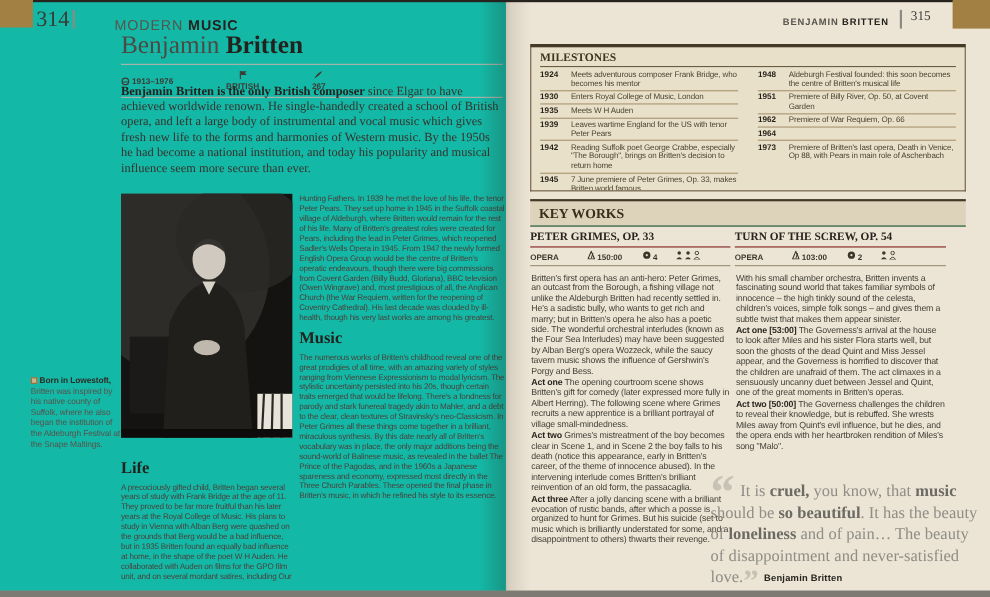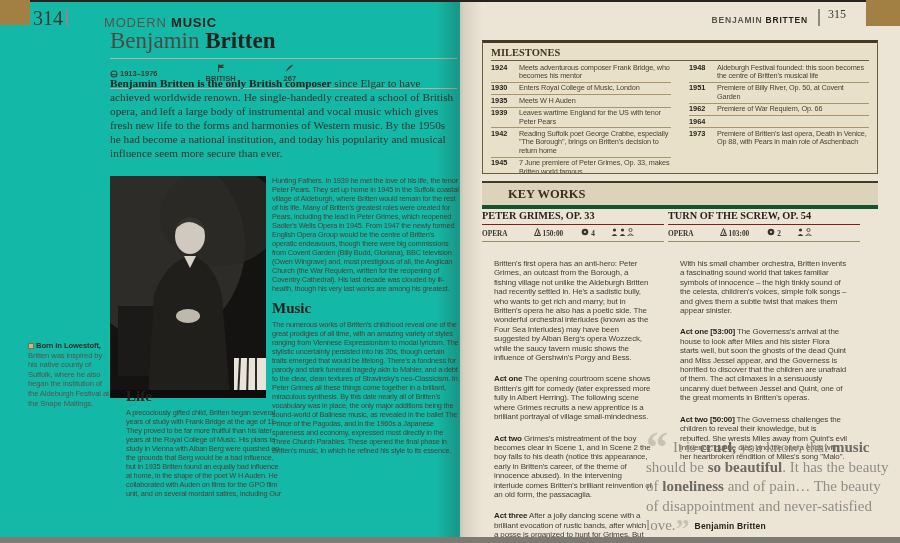--- a/index.html
+++ b/index.html
@@ -43,21 +43,21 @@
 
   .photo{position:absolute;left:110px;top:176px;width:156px;height:222px;}
   .photo svg{display:block;width:100%;height:100%;}
 
   .caption{position:absolute;left:28px;top:341px;width:82px;font-size:7.6px;line-height:9.6px;
     letter-spacing:-0.1px;color:#57544d;}
   .caption b{color:#2e2c27;}
   .cap-icon{display:inline-block;width:6px;height:6px;border:1px solid #8a6d3a;background:#c9b68a;
     margin-right:2px;vertical-align:-1px;}
 
-  .col-life{position:absolute;left:110px;top:388px;width:157px;margin-left:16px;}
+  .col-life{position:absolute;left:110px;top:418px;width:157px;}
   .col-mid{position:absolute;left:272px;top:176px;width:187px;}
   .section-h{font-family:"Liberation Serif",serif;font-size:15px;font-weight:bold;color:#24221e;margin:0 0 3px;}
   .bodytext{font-size:7.4px;line-height:9px;letter-spacing:-0.2px;color:#47443d;}
   .col-mid .mid1{margin-bottom:7px;}
 
   
   .sec-right{position:absolute;left:608px;top:15px;width:200px;text-align:right;font-size:8.5px;
     letter-spacing:0.8px;color:#57544d;font-weight:600;}
   .sec-right b{color:#24221e;}
   .hdr-bar-right{position:absolute;left:818px;top:9px;width:2px;height:17px;background:#8c8a84;}
@@ -70,35 +70,35 @@
     border-bottom:1px solid #6b5b40;padding-bottom:2px;margin-bottom:1px;}
   .ms-cols{display:flex;gap:18px;}
   .ms-col{flex:1;}
   .ms-row{display:flex;padding:1.5px 0;border-bottom:1px solid #a79470;}
   .ms-col .ms-row:last-child{border-bottom:none;}
   .ms-year{width:28px;flex:none;font-weight:bold;font-size:7.4px;color:#241f17;line-height:8.4px;}
   .ms-event{flex:1;font-size:7.3px;line-height:8.4px;letter-spacing:-0.15px;color:#4d4332;}
 
   
   .kw-band{position:absolute;left:482px;top:181px;width:396px;background:#ddd3ba;
-    border-top:2px solid #443826;border-bottom:4px solid #14532d;padding:4px 26px 3px;
+    border-top:2px solid #443826;border-bottom:1px solid #14532d;padding:4px 8px 3px;
     font-family:"Liberation Serif",serif;font-weight:bold;font-size:12.5px;color:#3a2f1d;}
   .work{position:absolute;top:210px;}
   .work-0{left:482px;width:182px;}
   .work-1{left:668px;width:192px;}
   .wk-title{font-family:"Liberation Serif",serif;font-weight:bold;font-size:10.3px;color:#27231d;
     border-bottom:1px solid #7f1d1d;padding-bottom:3px;}
   .wk-stats{display:flex;align-items:center;border-bottom:1px solid #9b8d70;padding:3px 0;
     font-size:7.3px;font-weight:bold;color:#3b362c;}
-  .st-group{display:flex;align-items:center;gap:2px;font-family:Liberation Serif, serif;}
+  .st-group{display:flex;align-items:center;gap:2px;}
   .st-time{margin-left:26px;}
   .st-discs{margin-left:18px;}
   .st-voices{margin-left:16px;gap:1px;}
   .wk-body{padding-top:5px;font-size:8px;line-height:9.4px;letter-spacing:-0.15px;color:#46423a;}
-  .wk-body p{margin:12px;}
+  .wk-body p{margin:1px;}
   .wk-body b{color:#29251f;}
 
   
   .quote{position:absolute;left:646px;top:438px;width:250px;font-family:"Liberation Serif",serif;
     font-size:15px;line-height:19.5px;color:var(--quote-gray);}
   .quote b{color:#6c6a64;}
   .q-open{float:left;font-size:44px;line-height:19px;height:19px;color:#c7c2b5;margin-right:5px;font-weight:bold;}
   .q-close{font-size:28px;line-height:10px;color:#c7c2b5;font-weight:bold;vertical-align:-8px;}
   .q-attr{font-family:"Liberation Sans",sans-serif;font-size:8.5px;font-weight:bold;color:#26231e;
     letter-spacing:0.2px;margin-left:5px;vertical-align:1px;}

